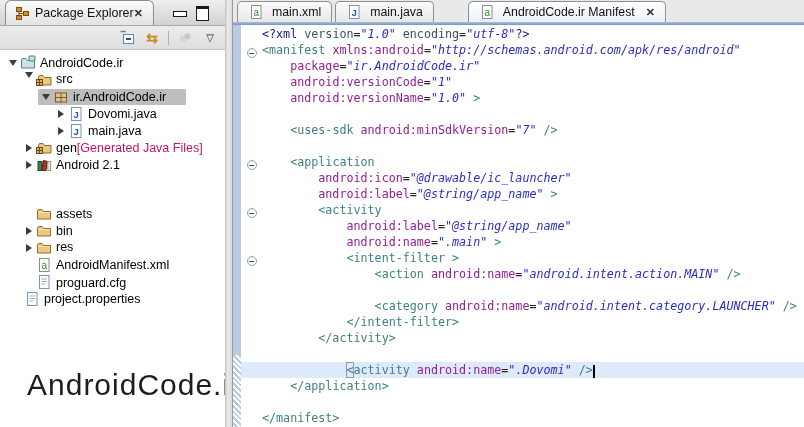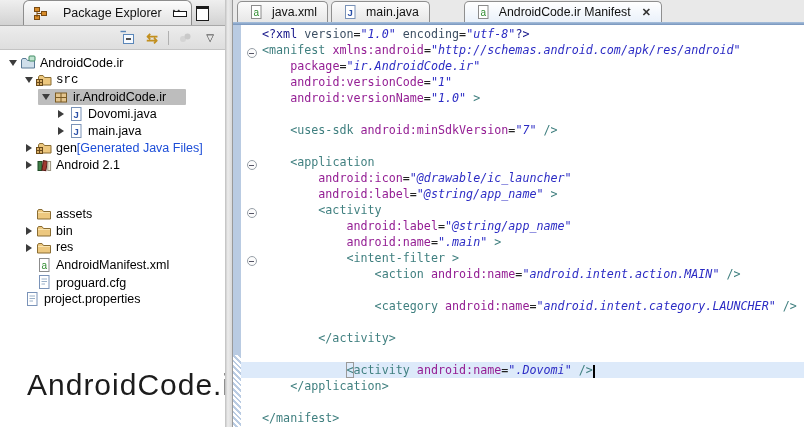--- a/index.html
+++ b/index.html
@@ -3,21 +3,21 @@
 <meta charset="utf-8">
 <style>
   html,body{margin:0;padding:0;background:#fff;}
   #app{position:relative;width:804px;height:427px;overflow:hidden;background:#fff;
        font-family:"Liberation Sans",sans-serif;-webkit-font-smoothing:antialiased;}
 
   
   .left-pane{position:absolute;left:0;top:0;width:225px;height:427px;background:#fff;}
   .lp-header{position:relative;height:25px;background:linear-gradient(#efefef,#d2d2d2);
              border-bottom:1px solid #a8a8a8;}
-  .view-tab{position:absolute;left:23px;top:0;height:24px;display:flex;align-items:center;gap:10px;
+  .view-tab{position:absolute;left:5px;top:0;height:24px;display:flex;align-items:center;gap:0;
             padding:0 10px 0 8px;background:linear-gradient(#fcfcfc,#e2e2e2);
             border:1px solid #8d8d8d;border-bottom:none;border-radius:6px 6px 0 0;font-size:12.5px;color:#111;}
   .view-close{font-size:11px;font-weight:bold;color:#333;line-height:1;}
   .win-btns{position:absolute;right:16px;top:6px;display:flex;gap:9px;align-items:center;}
   .btn-min{width:12px;height:4px;border:1.5px solid #1a1a1a;background:#fff;}
   .btn-max{width:11px;height:11px;border:1.5px solid #1a1a1a;border-top-width:3.5px;background:#fff;}
   .lp-toolbar{height:23px;background:linear-gradient(#ececec,#dedede);border-bottom:1px solid #c4c4c4;
               display:flex;align-items:center;justify-content:flex-end;gap:7px;padding-right:6px;}
   .tb-sep{width:1px;height:14px;background:#b0b0b0;}
   .tb-ico{display:flex;align-items:center;justify-content:center;width:18px;height:17px;}
@@ -25,21 +25,21 @@
   .menu-tri{font-size:10px;color:#222;line-height:1;}
 
   
   .tree{padding-top:4px;}
   .trow{height:17px;display:flex;align-items:center;font-size:12.5px;color:#000;white-space:nowrap;}
   .tsel{display:flex;align-items:center;background:#bdbdbd;padding:0 20px 0 1px;border-radius:1px;}
   .arr{width:13px;flex:none;display:flex;align-items:center;justify-content:center;}
   .arr-exp{width:0;height:0;border-left:4.5px solid transparent;border-right:4.5px solid transparent;border-top:6px solid #3c3c3c;}
   .arr-col{width:0;height:0;border-top:4.5px solid transparent;border-bottom:4.5px solid transparent;border-left:6px solid #3c3c3c;}
   .ticon{width:17px;height:16px;flex:none;margin-right:4px;display:flex;align-items:center;justify-content:center;}
-  .sub{color:#1d4ed8;}
+  .sub{color:#be185d;}
   .watermark{position:absolute;left:27px;top:368px;font-size:30px;letter-spacing:1px;color:#1c1c1c;}
 
   .divider{position:absolute;left:225px;top:0;width:7px;height:427px;
            background:linear-gradient(90deg,#bfbfbf,#ececec 40%,#d9d9d9);border-right:1px solid #9a9a9a;}
 
   
   .editor{position:absolute;left:233px;top:0;right:0;height:427px;display:flex;flex-direction:column;}
   .tab-bar{height:22px;background:#e9e9e9;display:flex;align-items:flex-end;padding-left:4px;}
   .etab{height:21px;box-sizing:border-box;display:flex;align-items:center;gap:5px;padding:0 10px;
         border:1px solid #8f8f8f;border-bottom:none;border-radius:5px 5px 0 0;margin-right:3px;
@@ -119,21 +119,21 @@
             <span class="ticon">
               <svg xmlns="http://www.w3.org/2000/svg" width="16" height="16">
                 <path d="M1.5 5 L1.5 13 L14.5 13 L14.5 5.5 L7.5 5.5 L6 3.5 L2.5 3.5 Z" fill="#cfdfeb" stroke="#5a7a96"></path>
                 <rect x="9" y="1" width="6" height="5" rx="1" fill="#bfe3d0" stroke="#3e8a63"></rect>
               </svg>
             </span>
             <span>AndroidCode.ir</span>
           </span>
         </div>
         <div class="trow" style="padding-left: 22px;">
-          <span class="trow-in" style="display: flex; align-items: center; font-family: Liberation Mono, monospace;">
+          <span class="trow-in" style="display: flex; align-items: flex-start;">
             <span class="arr">
               <span class="arr-exp"></span>
             </span>
             <span class="ticon">
               <svg xmlns="http://www.w3.org/2000/svg" width="16" height="16">
                 <path d="M2.5 5 L2.5 13 L15 13 L15 5.5 L8.5 5.5 L7 3.5 L3.5 3.5 Z" fill="#edc87f" stroke="#8a6d33"></path>
                 <rect x="0.5" y="7.5" width="6" height="6" fill="#dab067" stroke="#6a4a1a"></rect>
                 <path d="M3.5 7.5 V13.5 M0.5 10.5 H6.5" stroke="#6a4a1a"></path>
               </svg>
             </span>
@@ -299,21 +299,21 @@
 
   <div class="editor">
     <div class="tab-bar" id="tab-bar">
         <div class="etab">
           <span class="ticon" style="width: 15px;">
             <svg xmlns="http://www.w3.org/2000/svg" width="16" height="16">
               <rect x="3.5" y="1.5" width="9.5" height="13" fill="#fff" stroke="#8c8c8c"></rect>
               <text x="8.2" y="11.5" font-size="10" fill="#2e8b2e" text-anchor="middle" font-family="Liberation Sans">a</text>
             </svg>
           </span>
-          <span>java.xml</span>
+          <span>main.xml</span>
         </div>
         <div class="etab">
           <span class="ticon" style="width: 15px;">
             <svg xmlns="http://www.w3.org/2000/svg" width="16" height="16">
               <rect x="3.5" y="1.5" width="9.5" height="13" fill="#fff" stroke="#7a93b8"></rect>
               <text x="8.2" y="11.5" font-size="9.5" font-weight="bold" fill="#2a50a8" text-anchor="middle" font-family="Liberation Sans">J</text>
             </svg>
           </span>
           <span>main.java</span>
         </div>
@@ -345,21 +345,21 @@
           <div class="ln"><span class="fold-cell"><span class="fold"></span></span><span class="tk-plain">    </span><span class="tk-tag">&lt;application</span></div>
           <div class="ln"><span class="fold-cell"></span><span class="tk-plain">        </span><span class="tk-attr">android:icon</span><span class="tk-eq">=</span><span class="tk-val">"@drawable/ic_launcher"</span></div>
           <div class="ln"><span class="fold-cell"></span><span class="tk-plain">        </span><span class="tk-attr">android:label</span><span class="tk-eq">=</span><span class="tk-val">"@string/app_name"</span><span class="tk-tag"> &gt;</span></div>
           <div class="ln"><span class="fold-cell"><span class="fold"></span></span><span class="tk-plain">        </span><span class="tk-tag">&lt;activity</span></div>
           <div class="ln"><span class="fold-cell"></span><span class="tk-plain">            </span><span class="tk-attr">android:label</span><span class="tk-eq">=</span><span class="tk-val">"@string/app_name"</span></div>
           <div class="ln"><span class="fold-cell"></span><span class="tk-plain">            </span><span class="tk-attr">android:name</span><span class="tk-eq">=</span><span class="tk-val">".main"</span><span class="tk-tag"> &gt;</span></div>
           <div class="ln"><span class="fold-cell"><span class="fold"></span></span><span class="tk-plain">            </span><span class="tk-tag">&lt;intent-filter &gt;</span></div>
           <div class="ln"><span class="fold-cell"></span><span class="tk-plain">                </span><span class="tk-tag">&lt;action</span><span class="tk-plain"> </span><span class="tk-attr">android:name</span><span class="tk-eq">=</span><span class="tk-val">"android.intent.action.MAIN"</span><span class="tk-tag"> /&gt;</span></div>
           <div class="ln"><span class="fold-cell"></span></div>
           <div class="ln"><span class="fold-cell"></span><span class="tk-plain">                </span><span class="tk-tag">&lt;category</span><span class="tk-plain"> </span><span class="tk-attr">android:name</span><span class="tk-eq">=</span><span class="tk-val">"android.intent.category.LAUNCHER"</span><span class="tk-tag"> /&gt;</span></div>
-          <div class="ln"><span class="fold-cell"></span><span class="tk-plain">            </span></div>
+          <div class="ln"><span class="fold-cell"></span><span class="tk-plain">            </span><span class="tk-tag">&lt;/intent-filter&gt;</span></div>
           <div class="ln"><span class="fold-cell"></span><span class="tk-plain">        </span><span class="tk-tag">&lt;/activity&gt;</span></div>
           <div class="ln"><span class="fold-cell"></span></div>
           <div class="ln cur"><span class="fold-cell"></span><span class="tk-plain">            </span><span class="tk-tagb">&lt;</span><span class="tk-tag">activity</span><span class="tk-plain"> </span><span class="tk-attr">android:name</span><span class="tk-eq">=</span><span class="tk-val">".Dovomi"</span><span class="tk-tag"> /&gt;</span><span class="cursor"></span></div>
           <div class="ln"><span class="fold-cell"></span><span class="tk-plain">    </span><span class="tk-tag">&lt;/application&gt;</span></div>
           <div class="ln"><span class="fold-cell"></span></div>
           <div class="ln"><span class="fold-cell"></span><span class="tk-tag">&lt;/manifest&gt;</span></div>
         </div>
     </div>
   </div>
 

